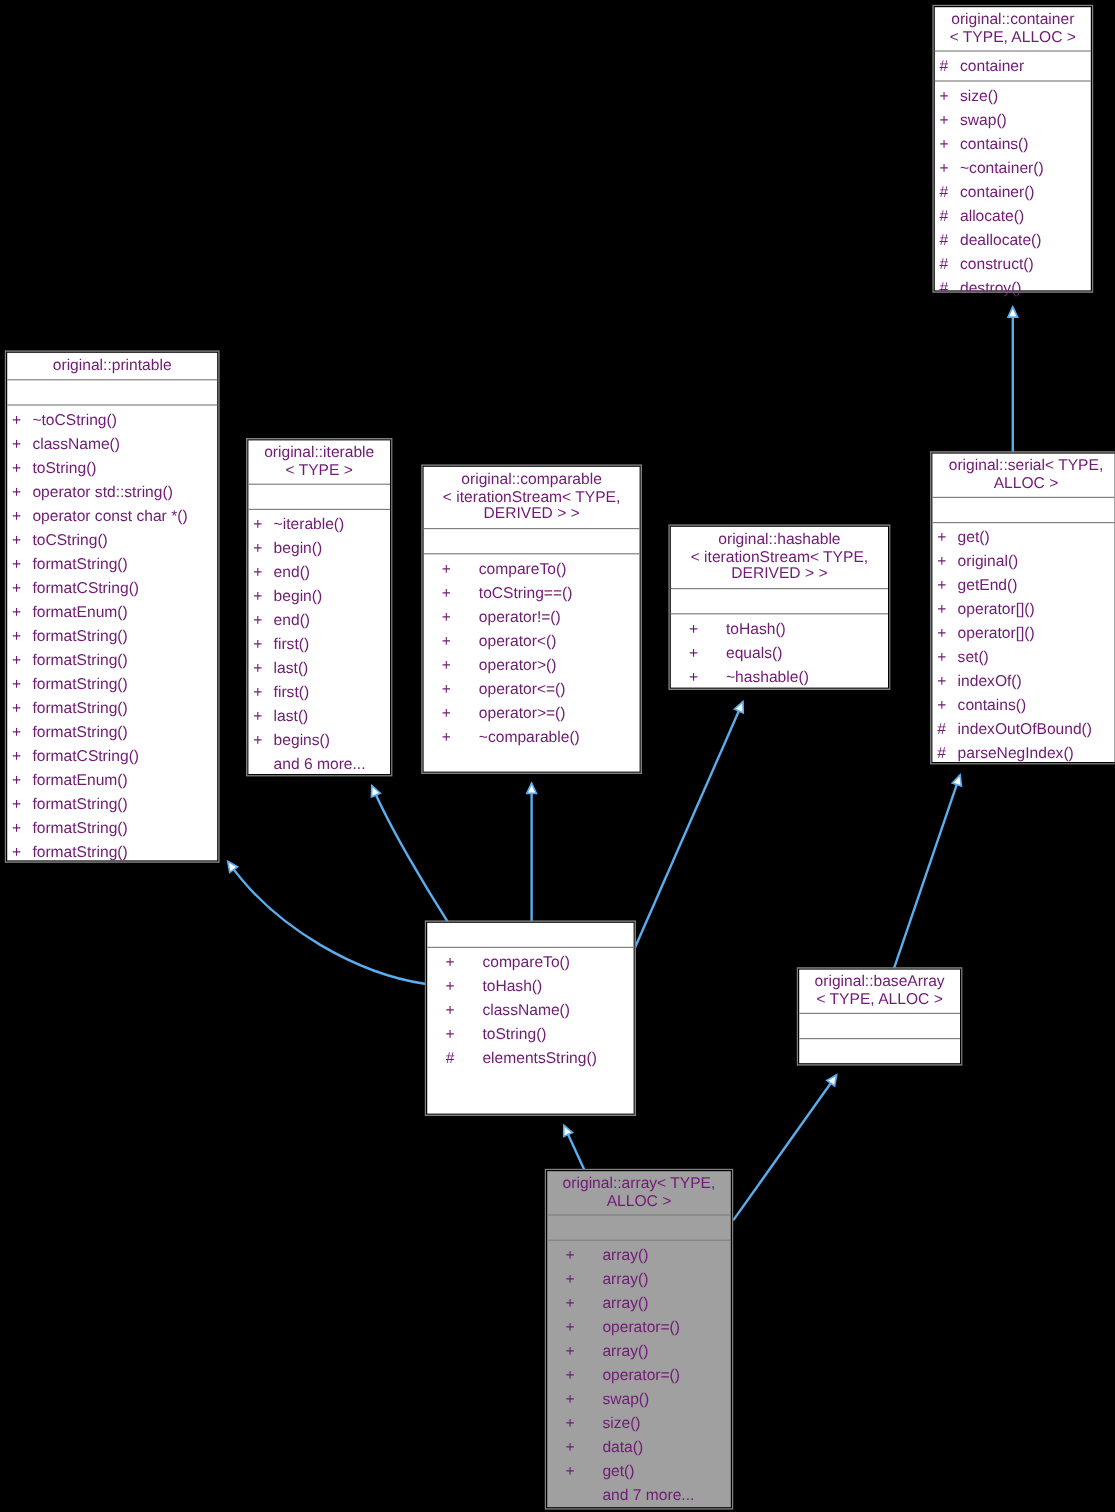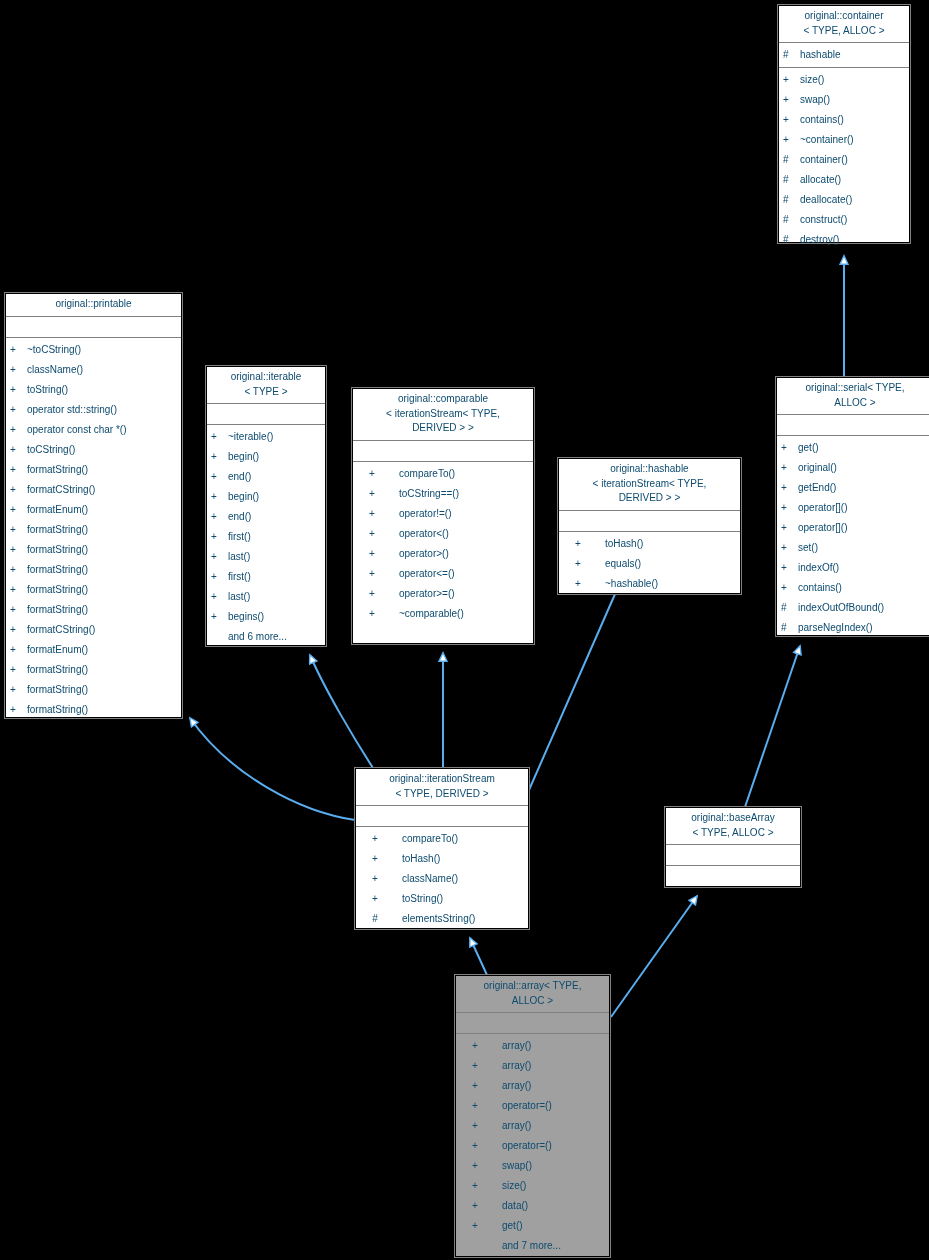--- a/index.html
+++ b/index.html
@@ -23,22 +23,22 @@
     width: 929px;
     height: 1260px;
     pointer-events: none;
   }
   .uml-box {
     position: absolute;
     box-sizing: border-box;
     border: 1px solid #000000;
     background: #ffffff;
     outline: 1px solid #808080;
-    font-size: 10px;
-    color: #0c4a6e;
+    font-size: 13px;
+    color: #701a75;
     z-index: 5;
   }
   .uml-box.highlight {
     background: #a0a0a0;
   }
   .uml-title {
     text-align: center;
     padding: 3px 4px 4px 4px;
     line-height: 14.5px;
     border-bottom: 1px solid #808080;
@@ -122,21 +122,21 @@
     </g>
   </svg>
 
   <div id="boxes">
       <div class="uml-box align-left" style="left: 778px; top: 5px; width: 132px; height: 238px;">
         <div class="uml-title">original::container
 &lt; TYPE, ALLOC &gt;</div>
         <div class="uml-attrs">
           <div class="member">
             <span class="vis">#</span>
-            <span class="nm">hashable</span>
+            <span class="nm">container</span>
           </div>
         </div>
         <div class="uml-ops">
           <div class="member">
             <span class="vis">+</span>
             <span class="nm">size()</span>
           </div>
           <div class="member">
             <span class="vis">+</span>
             <span class="nm">swap()</span>
@@ -337,21 +337,21 @@
           <div class="member">
             <span class="vis">+</span>
             <span class="nm">operator&gt;=()</span>
           </div>
           <div class="member">
             <span class="vis">+</span>
             <span class="nm">~comparable()</span>
           </div>
         </div>
       </div>
-      <div class="uml-box align-mid" style="left: 558px; top: 438px; width: 183px; height: 136px; margin-top: 20px;">
+      <div class="uml-box align-mid" style="left: 558px; top: 438px; width: 183px; height: 136px;">
         <div class="uml-title">original::hashable
 &lt; iterationStream&lt; TYPE,
 DERIVED &gt; &gt;</div>
         <div class="uml-attrs empty"></div>
         <div class="uml-ops">
           <div class="member">
             <span class="vis">+</span>
             <span class="nm">toHash()</span>
           </div>
           <div class="member">
@@ -405,22 +405,20 @@
             <span class="vis">#</span>
             <span class="nm">indexOutOfBound()</span>
           </div>
           <div class="member">
             <span class="vis">#</span>
             <span class="nm">parseNegIndex()</span>
           </div>
         </div>
       </div>
       <div class="uml-box align-mid" style="left: 355px; top: 768px; width: 174px; height: 161px;">
-        <div class="uml-title">original::iterationStream
-&lt; TYPE, DERIVED &gt;</div>
         <div class="uml-attrs empty"></div>
         <div class="uml-ops">
           <div class="member">
             <span class="vis">+</span>
             <span class="nm">compareTo()</span>
           </div>
           <div class="member">
             <span class="vis">+</span>
             <span class="nm">toHash()</span>
           </div>

